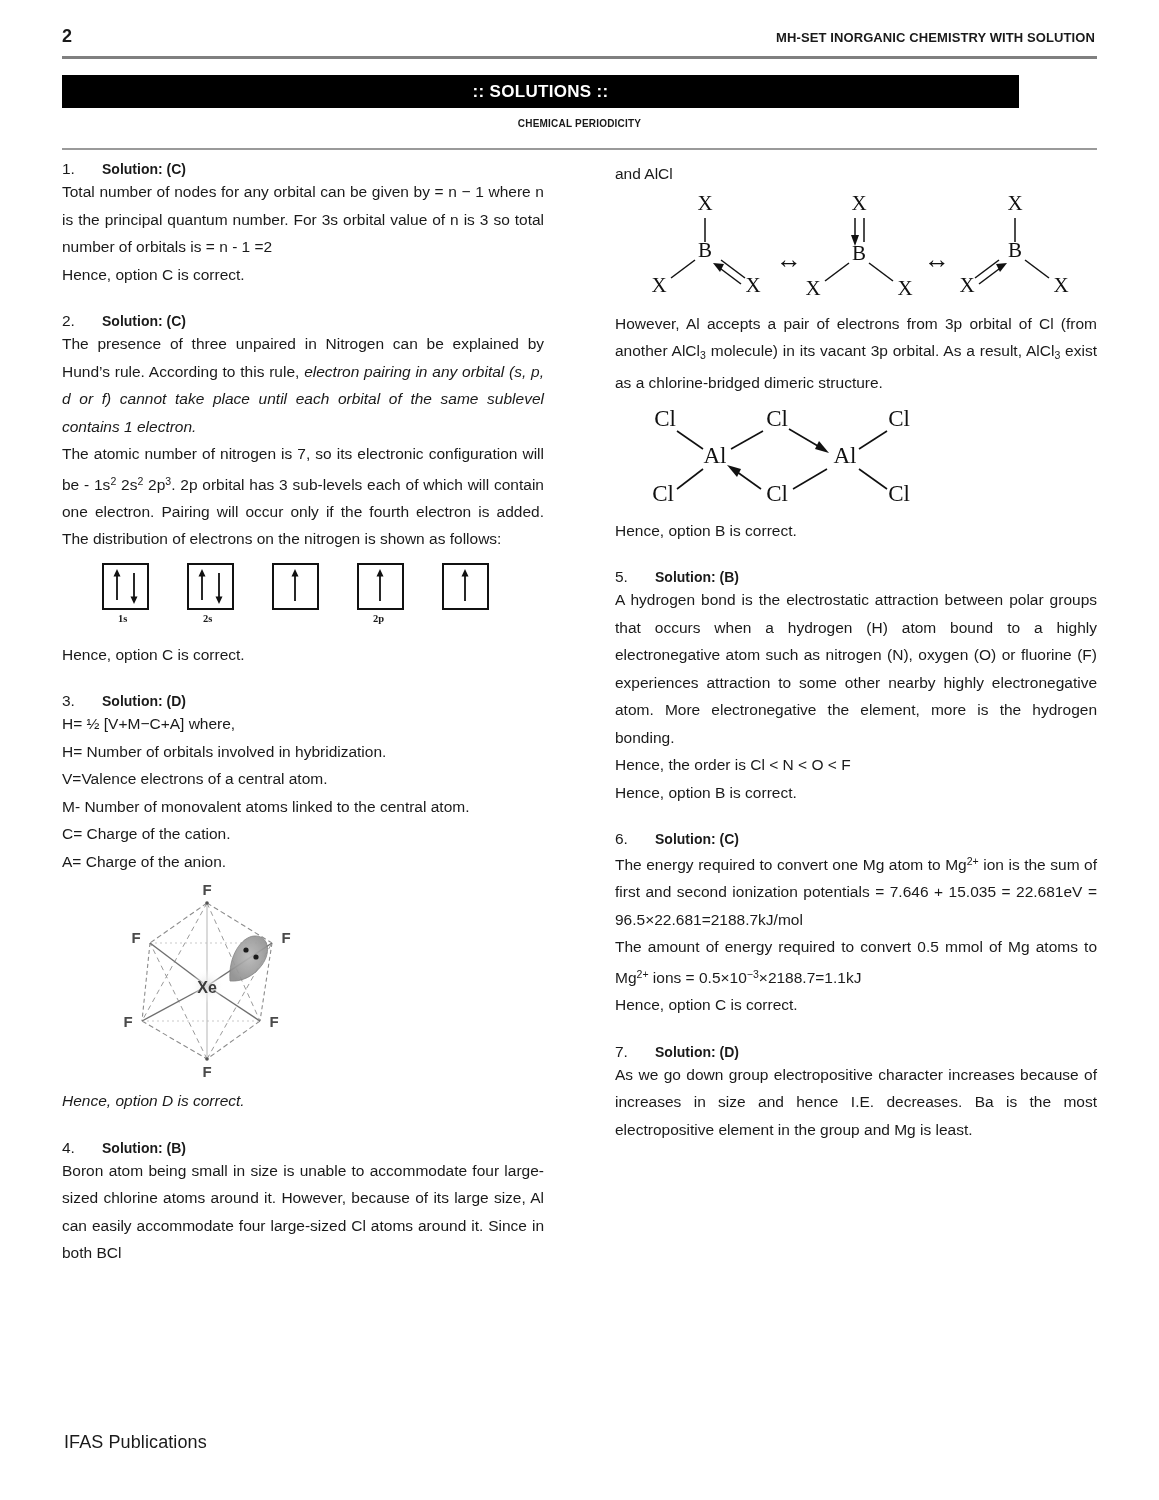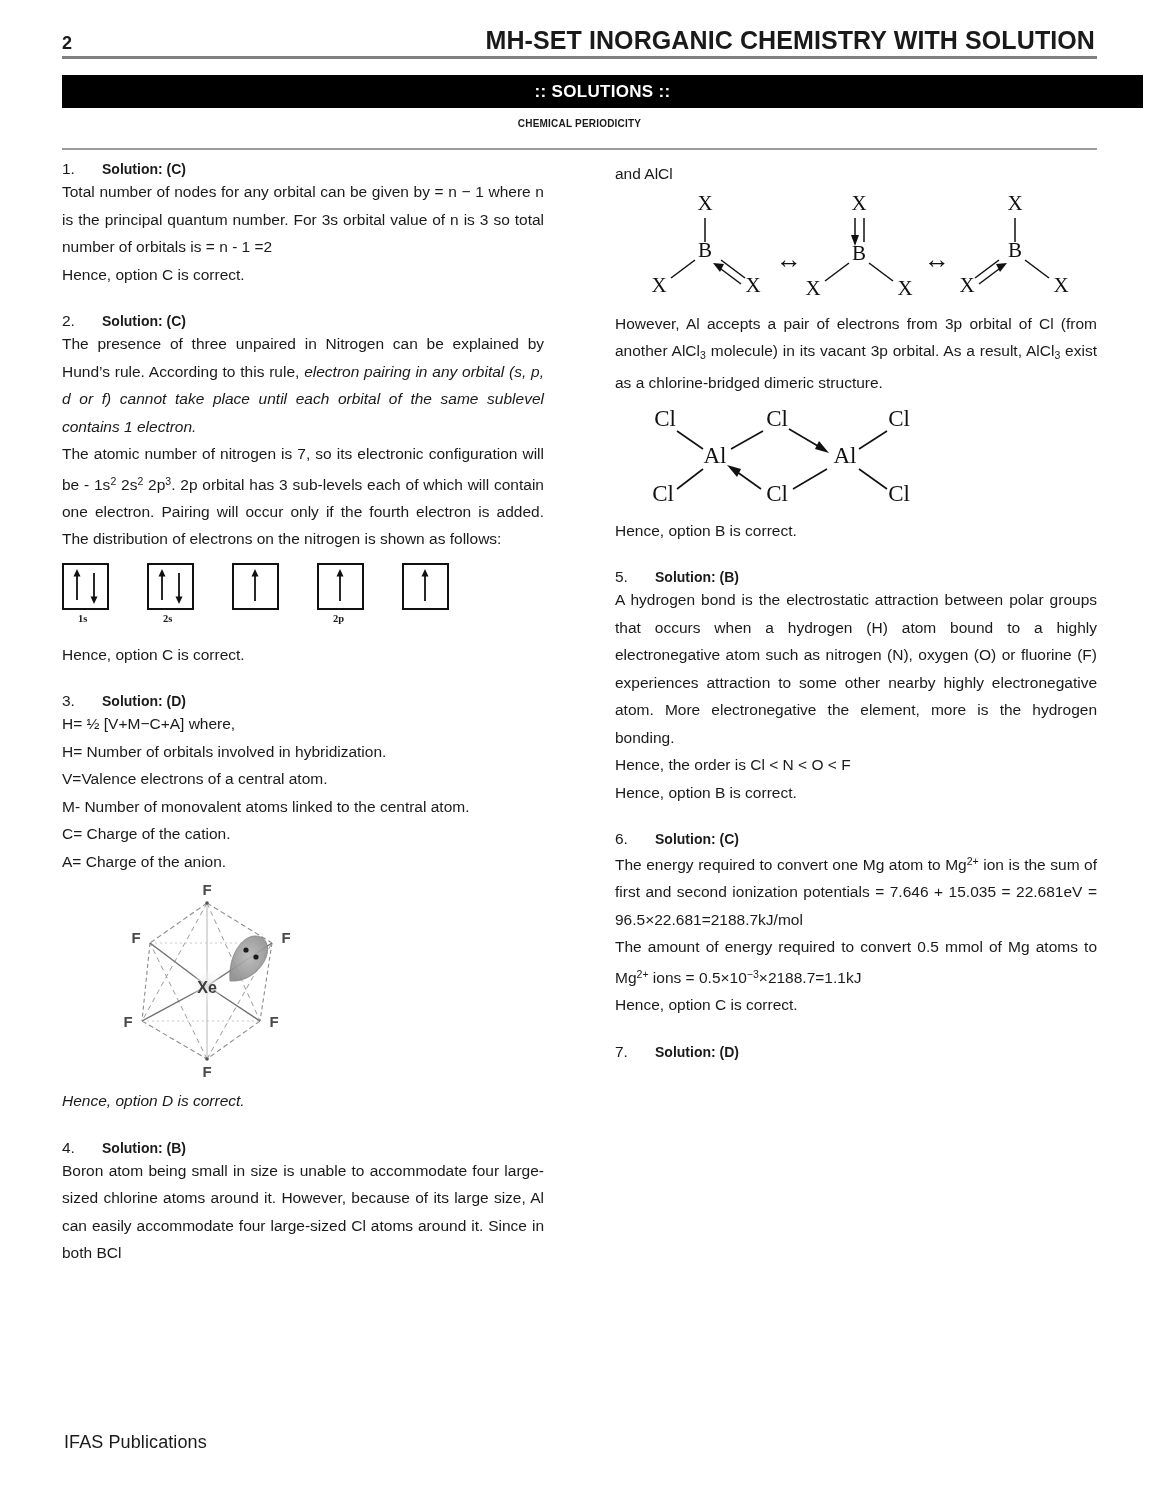--- a/index.html
+++ b/index.html
@@ -30,38 +30,38 @@
     display: flex;
     align-items: baseline;
     justify-content: space-between;
   }
   .page-num {
     font-size: 18px;
     font-weight: bold;
     letter-spacing: 0px;
   }
   .header-title {
-    font-size: 25px;
+    font-size: 13px;
     font-weight: bold;
     letter-spacing: 0.1px;
     margin-right: 2px;
   }
   .header-rule {
     position: absolute;
     left: 62px; top: 56px;
     width: 1035px;
     height: 3px;
     background: #808080;
   }
 
   
   .solutions-bar {
     position: absolute;
     left: 62px; top: 75px;
-    width: 1081px;
+    width: 957px;
     height: 33px;
     background: #000000;
     color: #ffffff;
     display: flex;
     align-items: center;
     justify-content: center;
     font-size: 17px;
     font-weight: bold;
     letter-spacing: 0.3px;
   }
@@ -115,20 +115,21 @@
   }
   .sol-body.nojust { text-align: left; }
   .sol-body p { margin: 0; }
   .it { font-style: italic; }
   sub { font-size: 0.68em; vertical-align: -0.25em; }
   sup { font-size: 0.68em; vertical-align: 0.45em; }
   .gap-md { height: 24px; }
 
   
   .orbitals {
+    margin-left: 40px;
     margin-top: 10px;
     position: relative;
     height: 72px;
     width: 400px;
   }
   .obox {
     position: absolute;
     top: 0;
     width: 47px;
     height: 47px;
@@ -453,19 +454,22 @@
       </div>
     </div>
 
     <div class="gap-md"></div>
 
     <div class="sol">
       <div class="sol-head">
         <div class="sol-num">7.</div>
         <div class="sol-title">Solution: (D)</div>
       </div>
+      <div class="sol-body">
+        <p>As we go down group electropositive character increases because of increases in size and hence I.E. decreases. Ba is the most electropositive element in the group and Mg is least.</p>
+      </div>
     </div>
 
   </div>
 
   <div class="footer">IFAS Publications</div>
 
 </div>
 
 </body></html>

